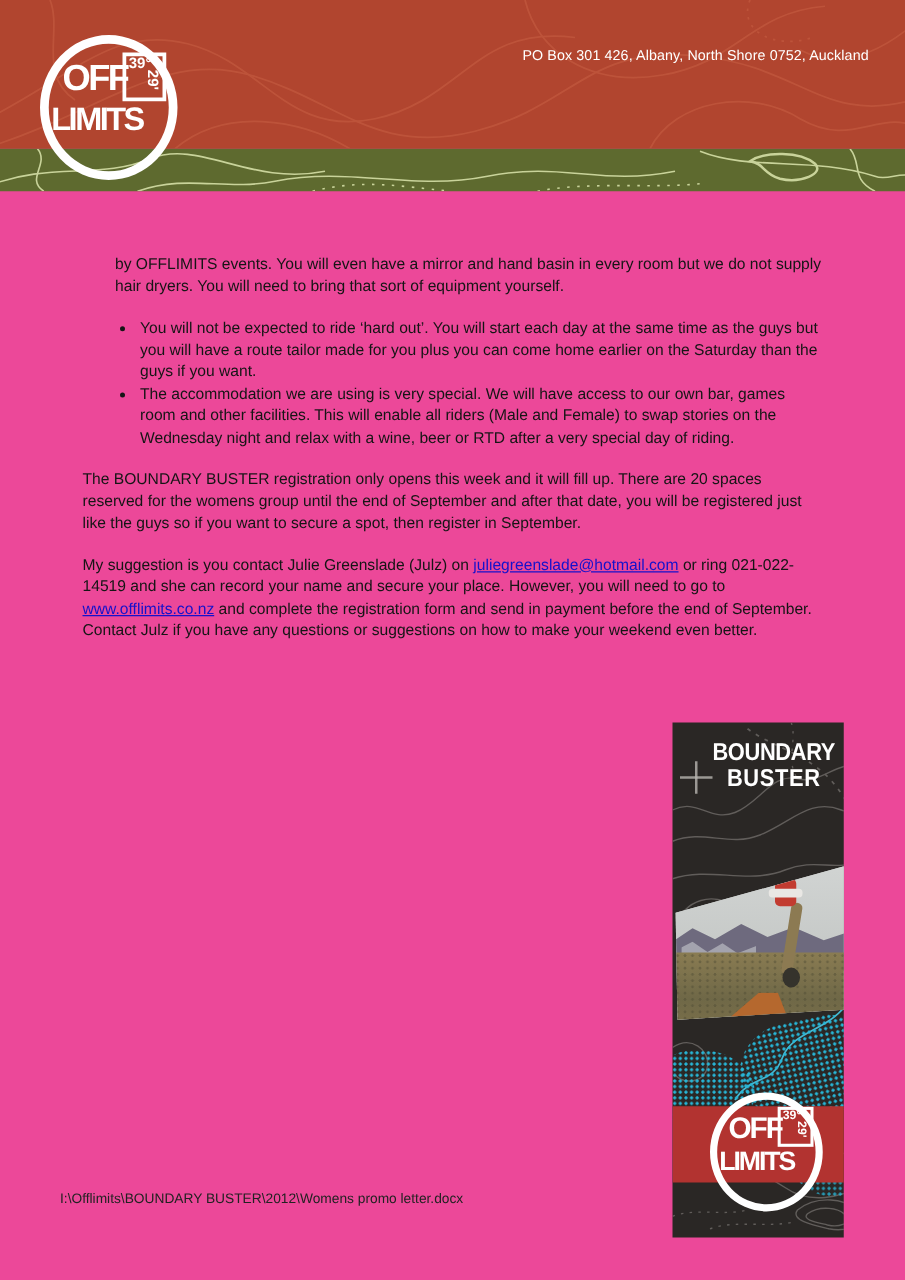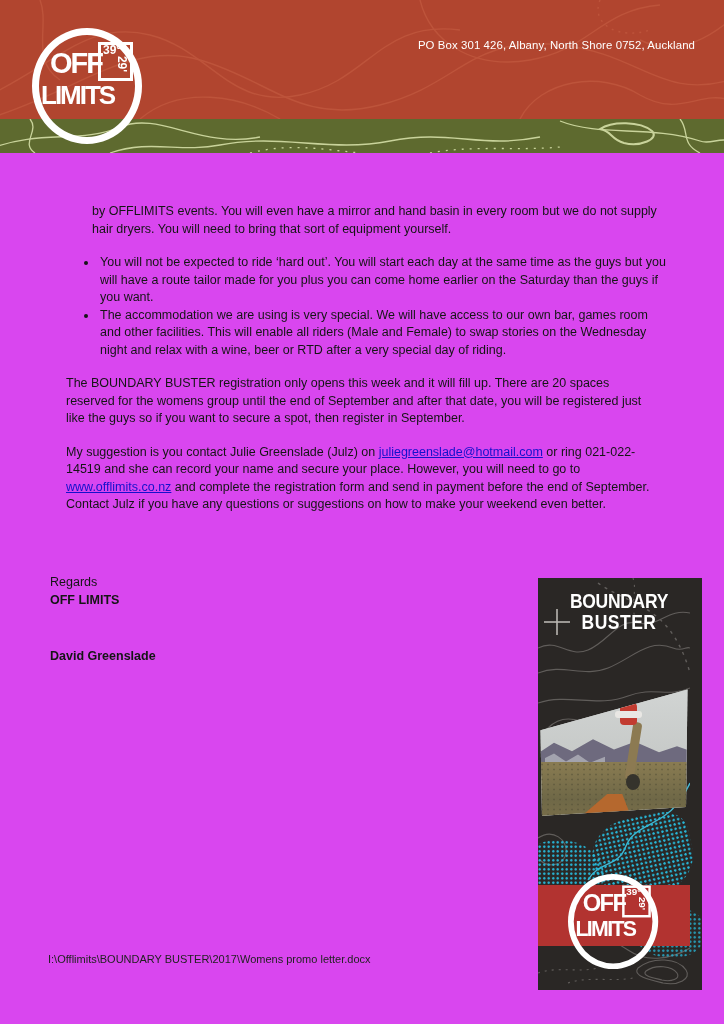--- a/index.html
+++ b/index.html
@@ -1,17 +1,17 @@
 <!DOCTYPE html>
 <html><head>
 <meta charset="utf-8">
 <style>
   html,body{margin:0;padding:0;background:#e8e8e8;}
   .page{
-    position:relative;width:724px;height:1024px;background:#d946ef;
+    position:relative;width:724px;height:1024px;background:#ec4899;
     font-family:"Liberation Sans",sans-serif;color:#151515;overflow:hidden;margin:0 auto;
   }
   
   .letterhead{position:absolute;top:0;left:0;width:724px;height:153px;}
   .band-red{position:absolute;top:0;left:0;width:724px;height:119px;background:#b1452f;overflow:hidden;}
   .band-green{position:absolute;top:119px;left:0;width:724px;height:34px;background:#5e6a2f;overflow:hidden;}
   .band-red svg,.band-green svg{position:absolute;top:0;left:0;}
   .contact{
     position:absolute;top:39px;right:29px;text-align:left;color:#ffffff;
     font-size:11.4px;line-height:13.4px;letter-spacing:.1px;
@@ -23,33 +23,33 @@
   .logo .sq{position:absolute;left:66px;top:14px;width:29px;height:33px;border:3px solid #ffffff;}
   .logo .deg{position:absolute;left:2px;top:-1px;font-weight:bold;font-size:12px;line-height:12px;color:#fff;}
   .logo .min{position:absolute;left:13px;top:13px;font-weight:bold;font-size:12px;line-height:12px;color:#fff;transform:rotate(90deg);}
   .logo .w2{position:absolute;left:9px;top:53px;font-weight:bold;font-size:26px;line-height:29px;color:#fff;letter-spacing:-2px;}
   .logo-header{left:32px;top:28px;}
   .logo-poster{left:30px;top:296px;transform:scale(0.82);transform-origin:top left;}
   
   .body-copy{position:absolute;left:50px;top:187px;width:624px;font-size:12.5px;line-height:17.5px;}
   .body-copy p{margin:16px;}
   .p-cont{margin-left:42px !important;}
-  .body-copy ul{margin:4px;padding-left:44px;}
+  .body-copy ul{margin:16px;padding-left:44px;}
   .body-copy li{padding-left:2px;}
   .h-book{margin:13px 0 16px 0;font-size:12.5px;font-weight:bold;}
   a.link{color:#1411cc;text-decoration:underline;cursor:pointer;}
   
   .signoff{position:absolute;left:50px;top:574px;font-size:12.5px;line-height:17.5px;}
   .signoff p{margin:0;}
   .bold{font-weight:bold;}
   .sig-name{margin-top:39px !important;}
   
   .footer-path{position:absolute;left:48px;top:953px;font-size:11px;color:#222;}
   
-  .poster{position:absolute;left:538px;top:578px;width:164px;height:412px;background:#2a2725;overflow:hidden;}
+  .poster{position:absolute;left:538px;top:578px;width:137px;height:412px;background:#2a2725;overflow:hidden;}
   .poster .topo{position:absolute;top:0;left:0;z-index:1;}
   .poster-cross{position:absolute;left:6px;top:31px;width:26px;height:26px;z-index:1;}
   .poster-cross:before{content:"";position:absolute;left:0;top:12px;width:26px;height:2px;background:#b8b5b0;opacity:.8;}
   .poster-cross:after{content:"";position:absolute;left:12px;top:0;width:2px;height:26px;background:#b8b5b0;opacity:.8;}
   .poster-title{position:absolute;left:18px;top:13px;width:126px;z-index:2;text-align:center;color:#ffffff;
     font-weight:bold;font-size:17.5px;line-height:18.5px;letter-spacing:-.3px;transform:scaleY(1.12);transform-origin:top center;}
   .poster-title .t2{letter-spacing:.5px;}
   
   .photo{position:absolute;left:1px;top:100px;width:150px;height:145px;z-index:3;
     clip-path:polygon(1% 36%,99% 8%,98% 89%,2% 95%);background:#c9cccb;}
@@ -131,25 +131,20 @@
   <div class="body-copy">
     <p class="p-cont">by OFFLIMITS events. You will even have a mirror and hand basin in every room but we do not supply hair dryers. You will need to bring that sort of equipment yourself.</p>
     <ul>
       <li>You will not be expected to ride ‘hard out’. You will start each day at the same time as the guys but you will have a route tailor made for you plus you can come home earlier on the Saturday than the guys if you want.</li>
       <li>The accommodation we are using is very special. We will have access to our own bar, games room and other facilities. This will enable all riders (Male and Female) to swap stories on the Wednesday night and relax with a wine, beer or RTD after a very special day of riding.</li>
     </ul>
     <p>The BOUNDARY BUSTER registration only opens this week and it will fill up. There are 20 spaces reserved for the womens group until the end of September and after that date, you will be registered just like the guys so if you want to secure a spot, then register in September.</p>
     <p><span>My suggestion is you contact Julie Greenslade (Julz) on </span><a class="link">juliegreenslade@hotmail.com</a><span> or ring 021-022-14519 and she can record your name and secure your place. However, you will need to go to </span><a class="link">www.offlimits.co.nz</a><span> and complete the registration form and send in payment before the end of September. Contact Julz if you have any questions or suggestions on how to make your weekend even better.</span></p>
   </div>
 
-  <div class="signoff">
-    <p>Regards</p>
-    <p class="bold">OFF LIMITS</p>
-    <p class="bold sig-name">David Greenslade</p>
-  </div>
 
   <div class="poster">
     <svg class="topo" width="152" height="412" viewBox="0 0 152 412">
       <g fill="none" stroke="#979390" stroke-width="1.1" opacity="0.5">
         <path d="M0,70 C20,60 30,80 50,72 C70,64 80,40 100,45 C120,50 130,30 152,35"></path>
         <path d="M0,95 C25,85 45,100 70,90 C95,80 110,60 135,70 C145,74 148,68 152,70"></path>
         <path d="M10,150 C25,135 50,140 55,158 C60,176 40,188 25,180 C10,172 0,162 10,150 Z"></path>
         <path d="M18,155 C28,146 44,150 47,160 C50,172 38,178 29,173 C20,168 12,162 18,155 Z"></path>
         <path d="M0,125 C30,115 60,130 90,118 C115,108 130,120 152,110"></path>
         <path d="M60,5 C80,20 110,25 130,50 C140,62 148,80 152,95" stroke-dasharray="3 5" stroke-width="1.4"></path>
@@ -196,15 +191,15 @@
       <div class="ring"></div>
       <div class="w1">OFF</div>
       <div class="sq">
         <span class="deg">39°</span>
         <span class="min">29'</span>
       </div>
       <div class="w2">LIMITS</div>
     </div>
   </div>
 
-  <div class="footer-path">I:\Offlimits\BOUNDARY BUSTER\2017\Womens promo letter.docx</div>
+  <div class="footer-path">I:\Offlimits\BOUNDARY BUSTER\2012\Womens promo letter.docx</div>
 
 </div>
 
 </body></html>

